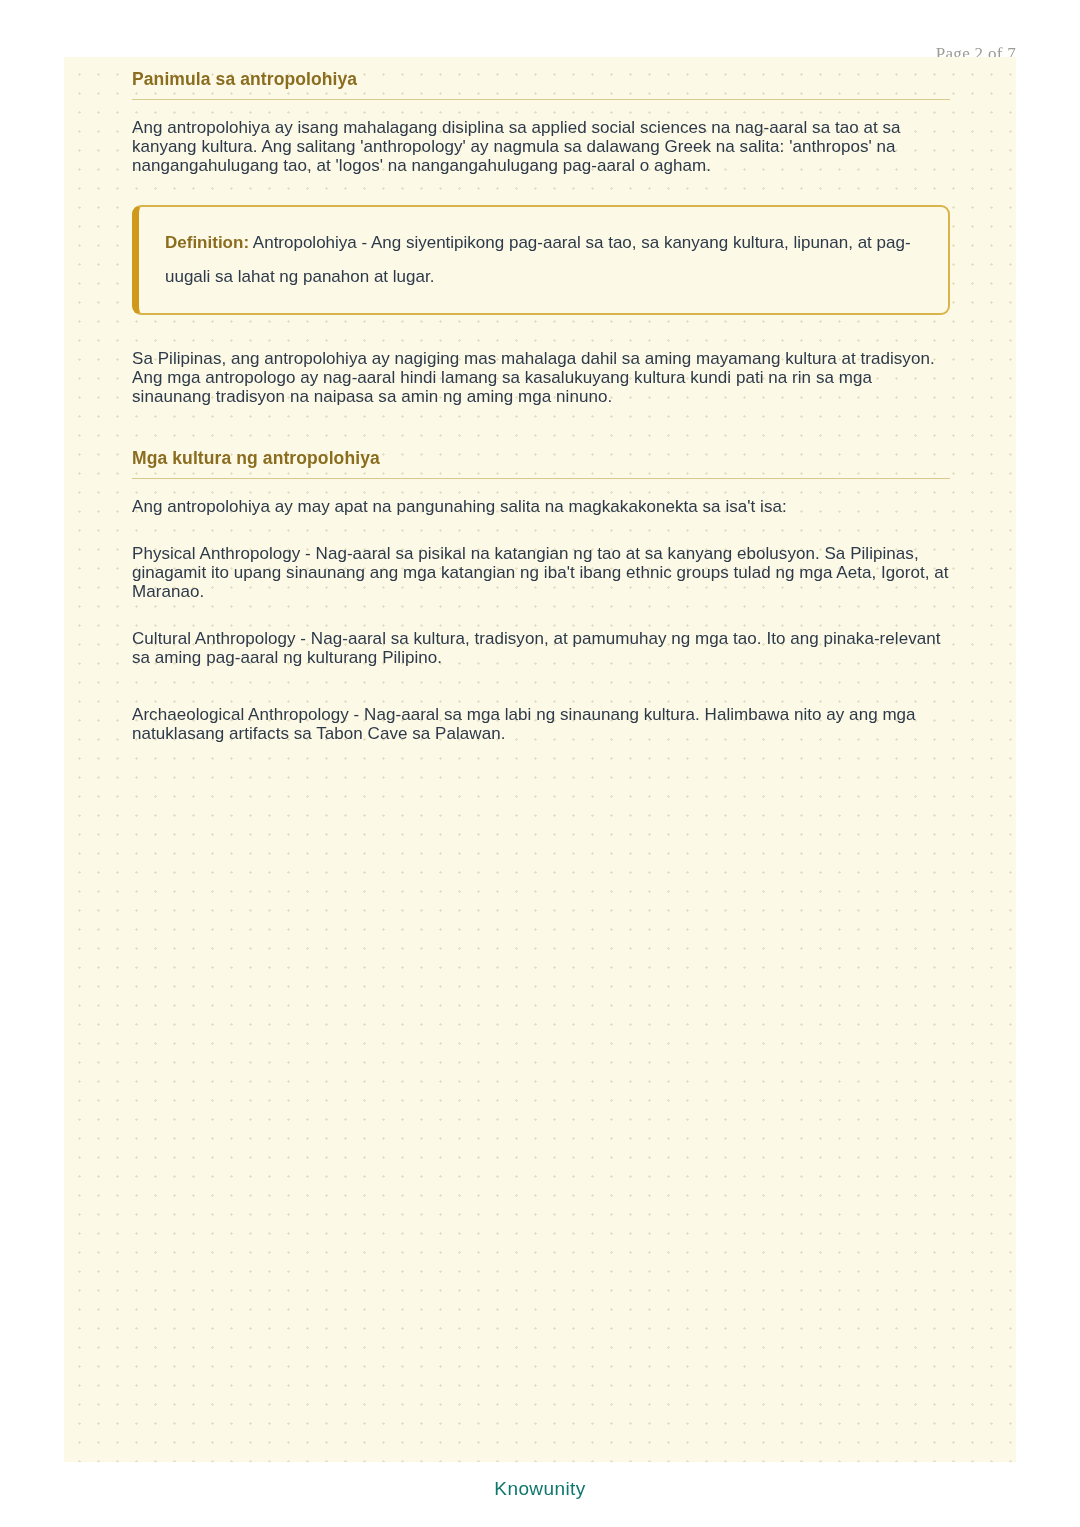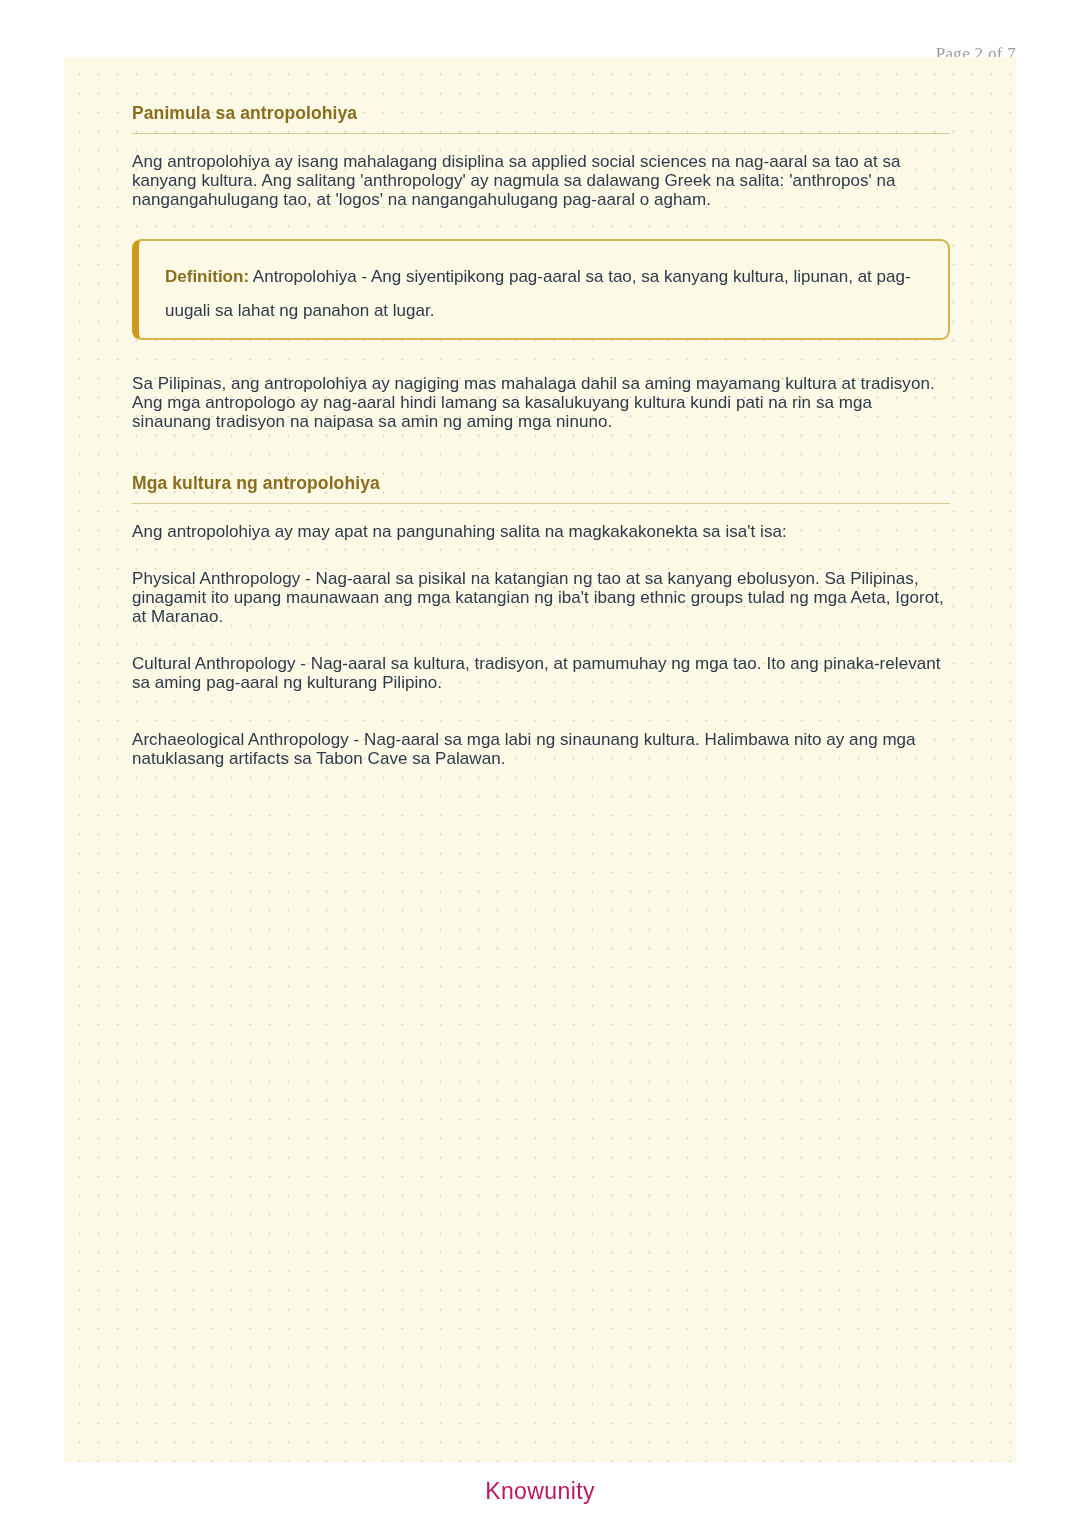--- a/index.html
+++ b/index.html
@@ -41,21 +41,20 @@
     background-image:
       radial-gradient(circle, #e6dfc2 1.1px, rgba(0,0,0,0) 1.2px);
     background-size: 19px 19px;
     background-position: 6px 8px;
   }
   .content {
     position: absolute;
     left: 68px;
     top: 12px;
     width: 818px;
-    margin-top: 34px;
   }
   h2.section-title {
     font-size: 17.5px;
     font-weight: bold;
     color: #8a6d1f;
     margin: 0;
     padding: 0 0 9px 0;
     letter-spacing: 0.1px;
   }
   .rule {
@@ -75,21 +74,21 @@
     letter-spacing: 0.05px;
   }
   p.body-text:last-child {
     margin-bottom: 0;
   }
   .definition-box {
     border: 2px solid #d9b44a;
     border-left: 7px solid #cf9a1c;
     border-radius: 9px;
     background: #fdf9e7;
-    padding: 19px 26px 10px 26px;
+    padding: 19px 26px 19px 26px;
     margin: 30px 0 34px 0;
   }
   .definition-box p {
     margin: 0;
     font-size: 17px;
     line-height: 34px;
     color: #2d3a4a;
   }
   .definition-label {
     font-weight: bold;
@@ -97,22 +96,22 @@
   }
   .block-sep {
     height: 10px;
   }
   .footer {
     position: absolute;
     left: 0;
     top: 1478px;
     width: 1080px;
     text-align: center;
-    font-size: 23px;
-    color: #be185d;
+    font-size: 19px;
+    color: #0f766e;
     letter-spacing: 0.4px;
   }
 </style>
 </head>
 <body>
 
 <div class="page-header">
   <div class="page-number">Page 2 of 7</div>
 </div>
 
@@ -131,21 +130,21 @@
     <p class="body-text">Sa Pilipinas, ang antropolohiya ay nagiging mas mahalaga dahil sa aming mayamang kultura at tradisyon. Ang mga antropologo ay nag-aaral hindi lamang sa kasalukuyang kultura kundi pati na rin sa mga sinaunang tradisyon na naipasa sa amin ng aming mga ninuno.</p>
 
     <div class="section-gap"></div>
 
     <h2 class="section-title">Mga kultura ng antropolohiya</h2>
     <div class="rule"></div>
 
     <p class="body-text">Ang antropolohiya ay may apat na pangunahing salita na magkakakonekta sa isa't isa:</p>
     <div class="block-sep"></div>
 
-    <p class="body-text">Physical Anthropology - Nag-aaral sa pisikal na katangian ng tao at sa kanyang ebolusyon. Sa Pilipinas, ginagamit ito upang maunawaan ang mga katangian ng iba't ibang ethnic groups tulad ng mga Aeta, Igorot, at Maranao.</p>
+    <p class="body-text">Physical Anthropology - Nag-aaral sa pisikal na katangian ng tao at sa kanyang ebolusyon. Sa Pilipinas, ginagamit ito upang sinaunang ang mga katangian ng iba't ibang ethnic groups tulad ng mga Aeta, Igorot, at Maranao.</p>
     <div class="block-sep"></div>
 
     <p class="body-text">Cultural Anthropology - Nag-aaral sa kultura, tradisyon, at pamumuhay ng mga tao. Ito ang pinaka-relevant sa aming pag-aaral ng kulturang Pilipino.</p>
     <div class="block-sep"></div>
 
     <div class="block-sep"></div>
 
     <p class="body-text">Archaeological Anthropology - Nag-aaral sa mga labi ng sinaunang kultura. Halimbawa nito ay ang mga natuklasang artifacts sa Tabon Cave sa Palawan.</p>
 
   </div>

